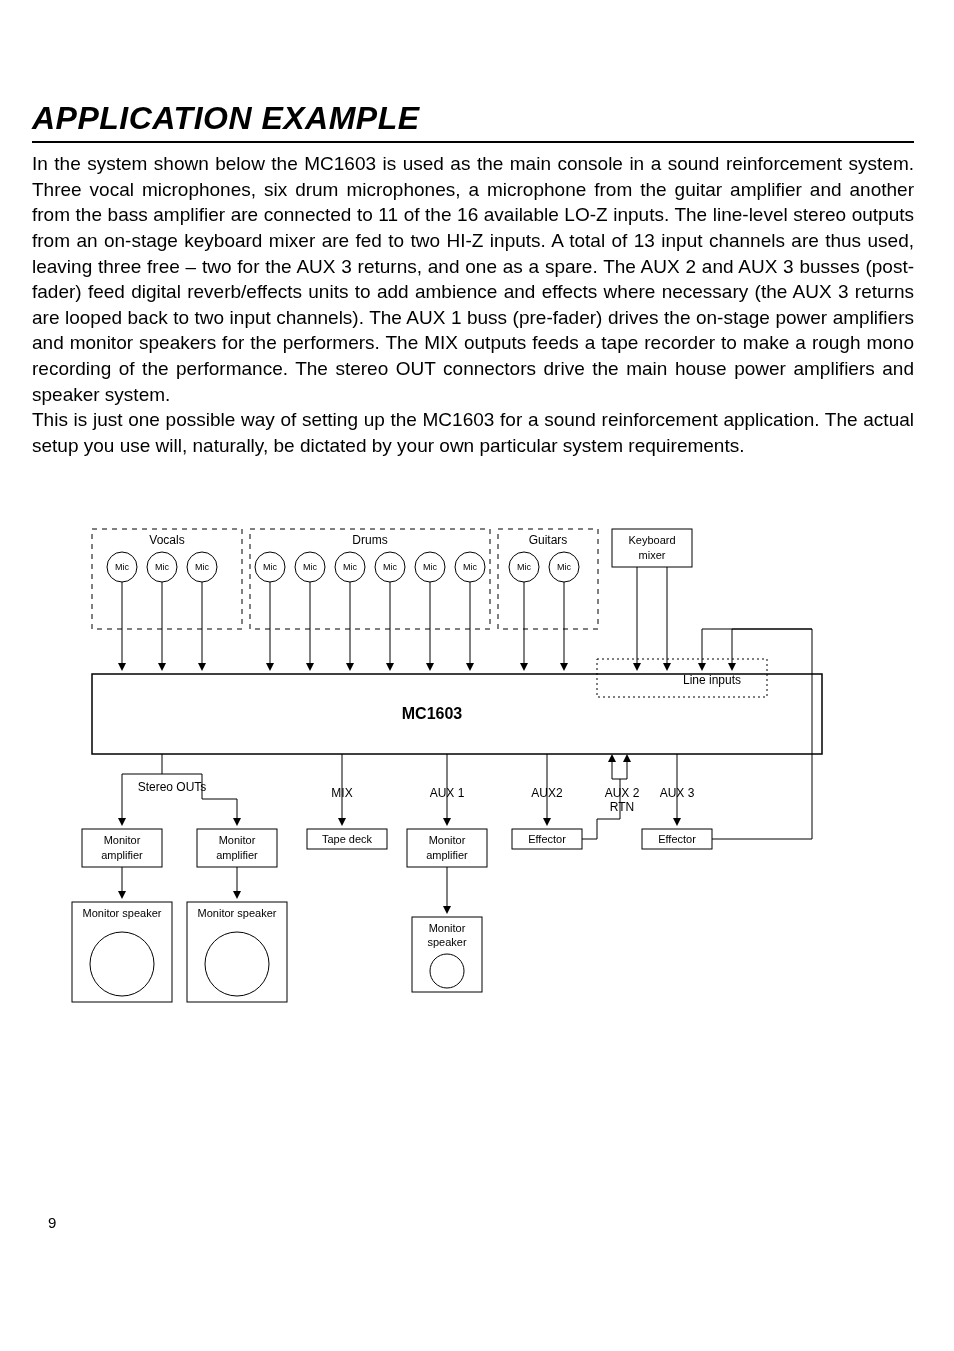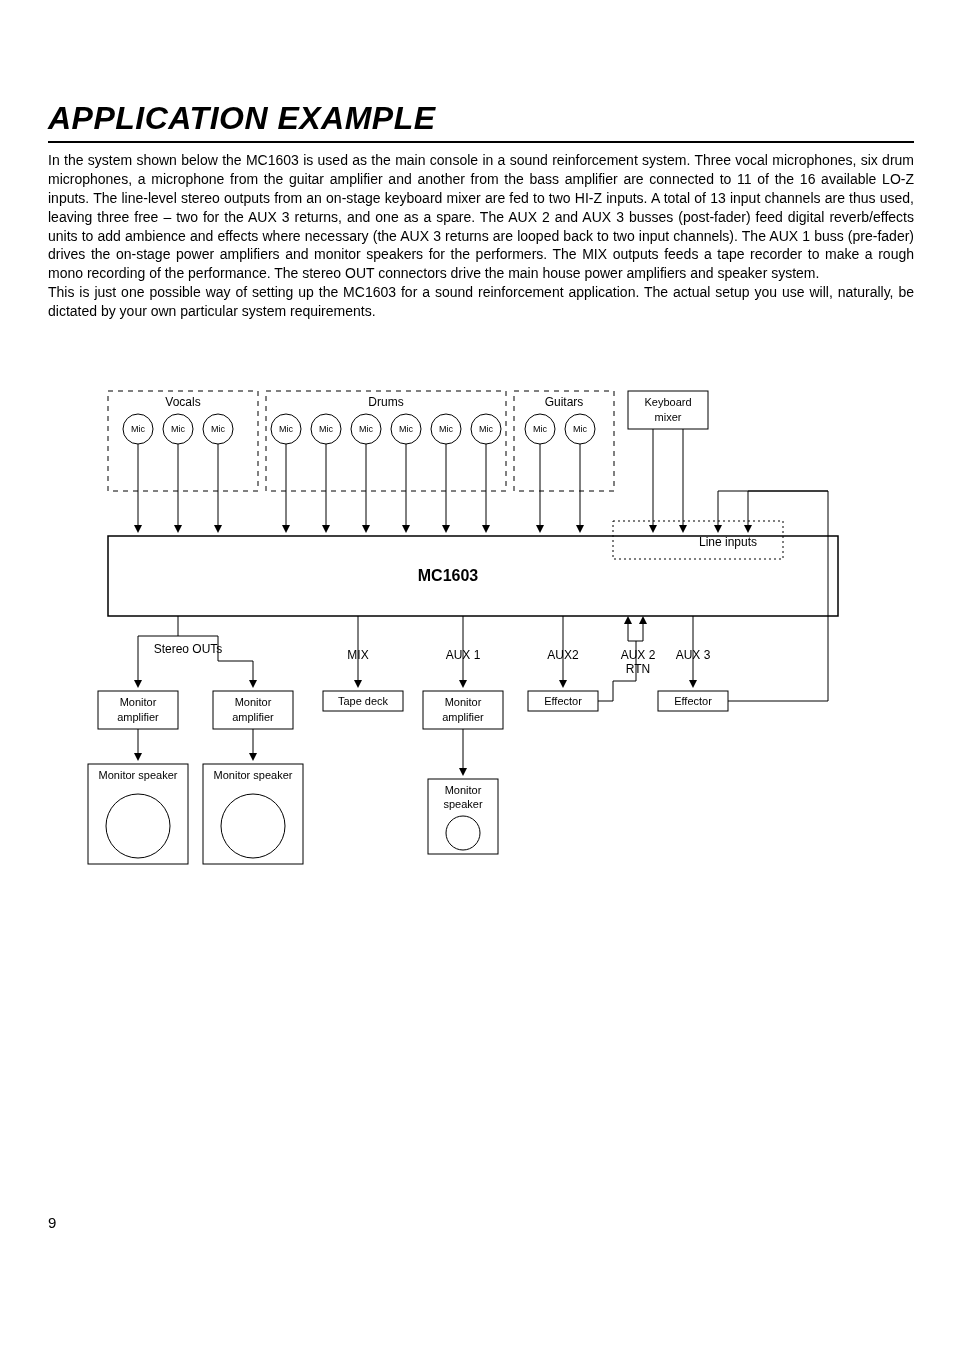--- a/index.html
+++ b/index.html
@@ -6,35 +6,35 @@
     font-family: Arial, Helvetica, sans-serif;
     background:#fff;
     margin:0;
     padding:0;
     width:954px;
     height:1351px;
     position:relative;
     color:#000;
   }
   .page {
-    padding:100px 40px 40px 48px;
+    padding:100px 40px 40px 32px;
   }
   h1 {
     font-style:italic;
     font-weight:bold;
     font-size:32px;
     margin:0 0 4px 0;
     letter-spacing:0.5px;
   }
   .rule {
     border-top:2px solid #000;
     margin-bottom:8px;
   }
   .body-text {
-    font-size:14px;
+    font-size:19px;
     line-height:1.35;
     text-align:justify;
   }
   .diagram {
     margin-top:60px;
   }
   .page-number {
     position:absolute;
     left:48px;
     bottom:120px;

